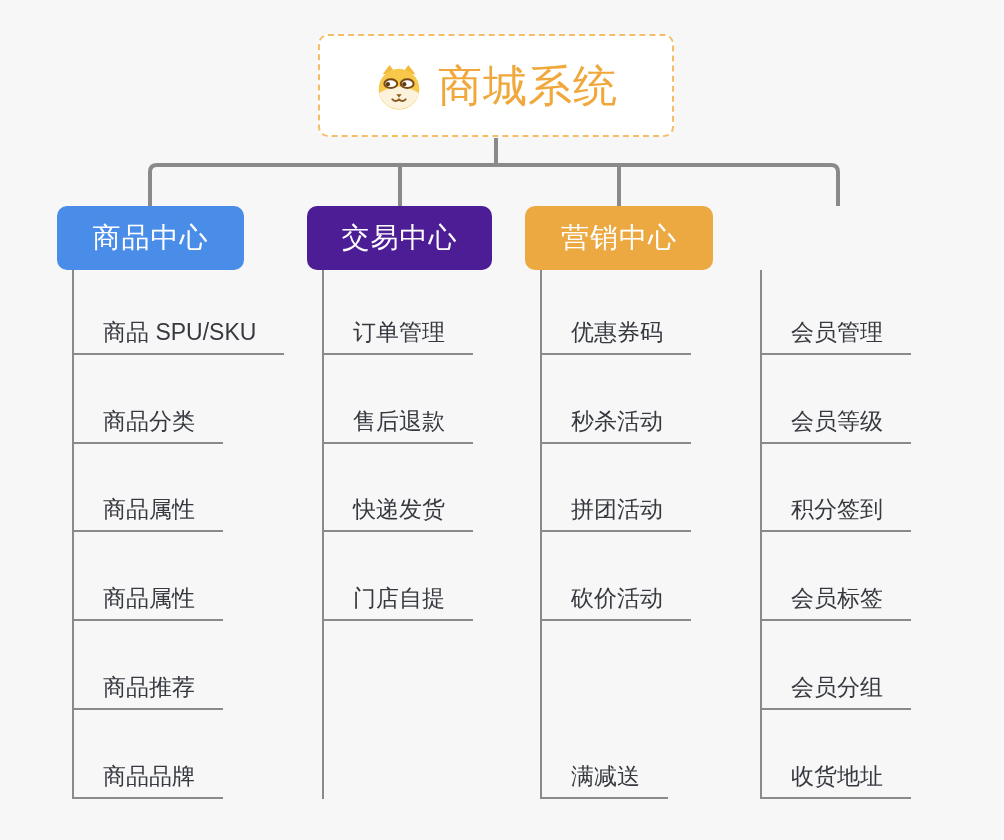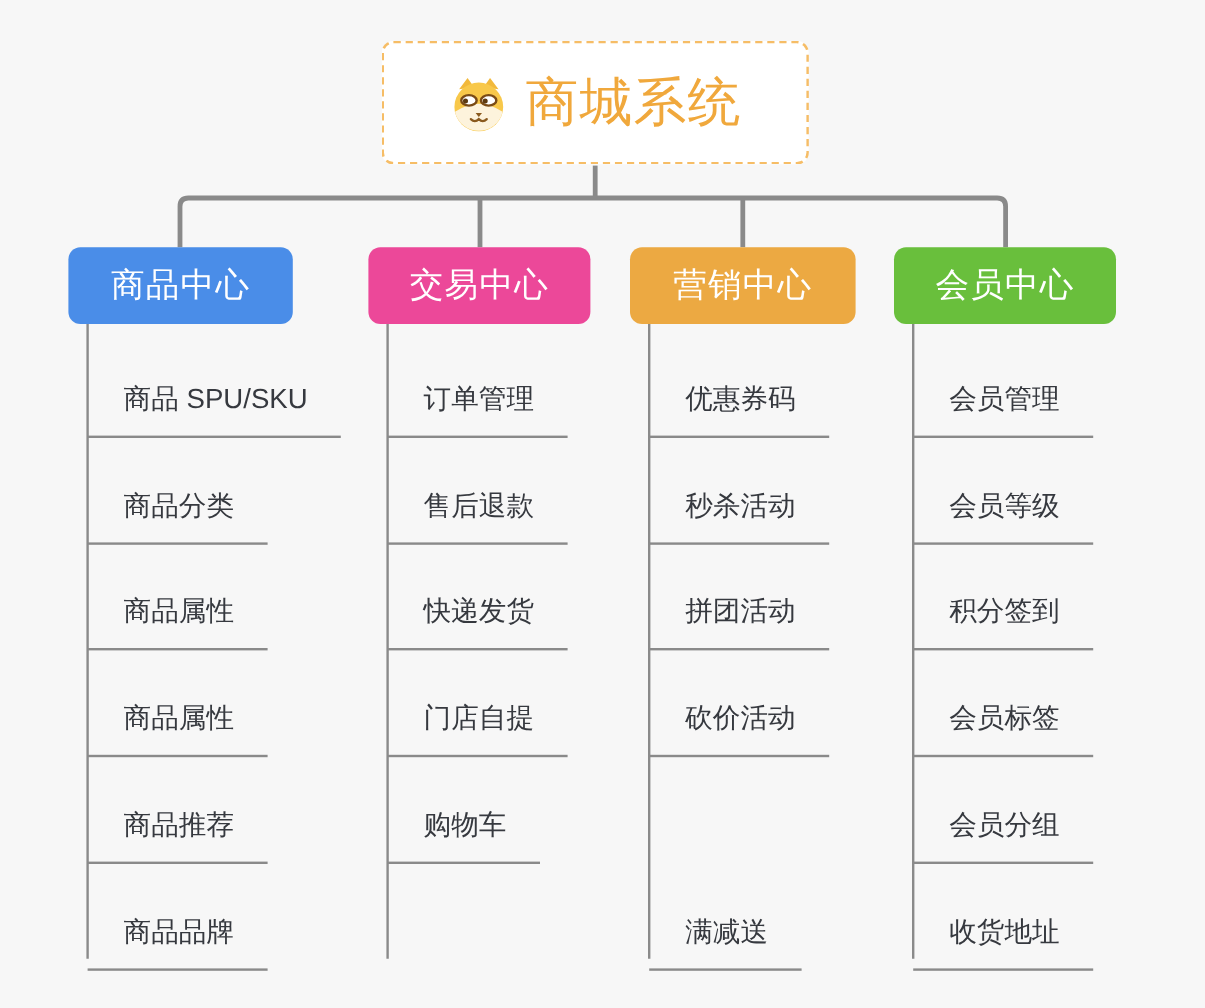--- a/index.html
+++ b/index.html
@@ -33,21 +33,21 @@
     text-align:center;
   }
   .branch-label{
     color:#ffffff;font-size:28px;line-height:64px;white-space:nowrap;
     letter-spacing:1px;
   }
 
   .leaf{
     position:absolute;
     font-size:23px;line-height:30px;color:#36393f;
-    padding:0 28px 16px 30px;
+    padding:0 28px 6px 30px;
     border-bottom:2px solid #8a8a8a;
     white-space:nowrap;
     cursor:pointer;
   }
   
   .r1{top:317px}.r2{top:406px}.r3{top:494px}.r4{top:583px}.r5{top:672px}.r6{top:761px}
   .c1{left:73px}.c2{left:323px}.c3{left:541px}.c4{left:761px}
 </style>
 </head>
 <body>
@@ -85,42 +85,38 @@
         <path d="M28.6 42.5 h6.8 l-3.4 4.2 Z" fill="#8a5a1e"></path>
         <path d="M23.5 49 q4.3 4.5 8.5 0 q4.2 4.5 8.5 0" stroke="#8a5a1e" stroke-width="2.4" fill="none" stroke-linecap="round"></path>
       </svg>
     </span>
     <span class="root-label">商城系统</span>
   </div>
 
   <div class="branch" style="left: 57px; width: 187px; background-color: rgb(74, 141, 232);">
     <span class="branch-label">商品中心</span>
   </div>
-  <div class="branch" style="left: 307px; width: 185px; background-color: #ec4899;">
+  <div class="branch" style="left: 307px; width: 185px; background-color: #4c1d95;">
     <span class="branch-label">交易中心</span>
   </div>
   <div class="branch" style="left: 525px; width: 188px; background-color: rgb(236, 169, 66);">
     <span class="branch-label">营销中心</span>
-  </div>
-  <div class="branch" style="left: 745px; width: 185px; background-color: rgb(105, 191, 60);">
-    <span class="branch-label">会员中心</span>
   </div>
 
   <div class="leaf c1 r1">商品 SPU/SKU</div>
   <div class="leaf c1 r2">商品分类</div>
   <div class="leaf c1 r3">商品属性</div>
   <div class="leaf c1 r4">商品属性</div>
   <div class="leaf c1 r5">商品推荐</div>
   <div class="leaf c1 r6">商品品牌</div>
 
   <div class="leaf c2 r1">订单管理</div>
   <div class="leaf c2 r2">售后退款</div>
   <div class="leaf c2 r3">快递发货</div>
   <div class="leaf c2 r4">门店自提</div>
-  <div class="leaf c2 r5">购物车</div>
 
   <div class="leaf c3 r1">优惠券码</div>
   <div class="leaf c3 r2">秒杀活动</div>
   <div class="leaf c3 r3">拼团活动</div>
   <div class="leaf c3 r4">砍价活动</div>
   <div class="leaf c3 r6">满减送</div>
 
   <div class="leaf c4 r1">会员管理</div>
   <div class="leaf c4 r2">会员等级</div>
   <div class="leaf c4 r3">积分签到</div>

